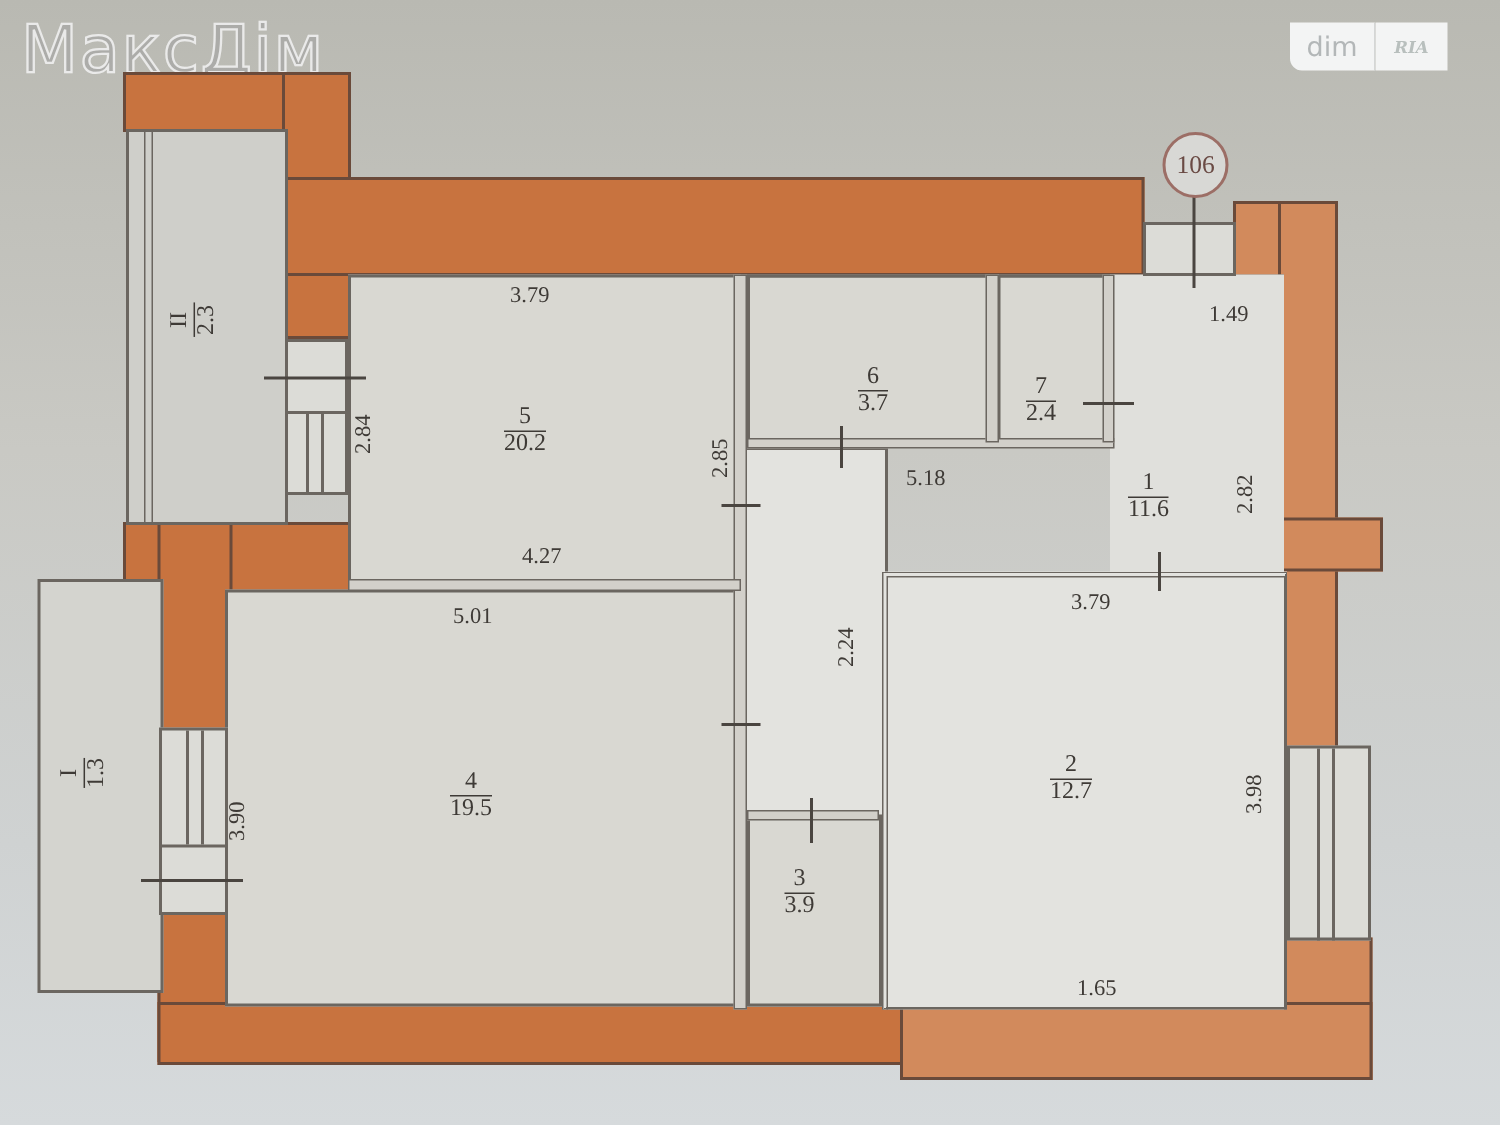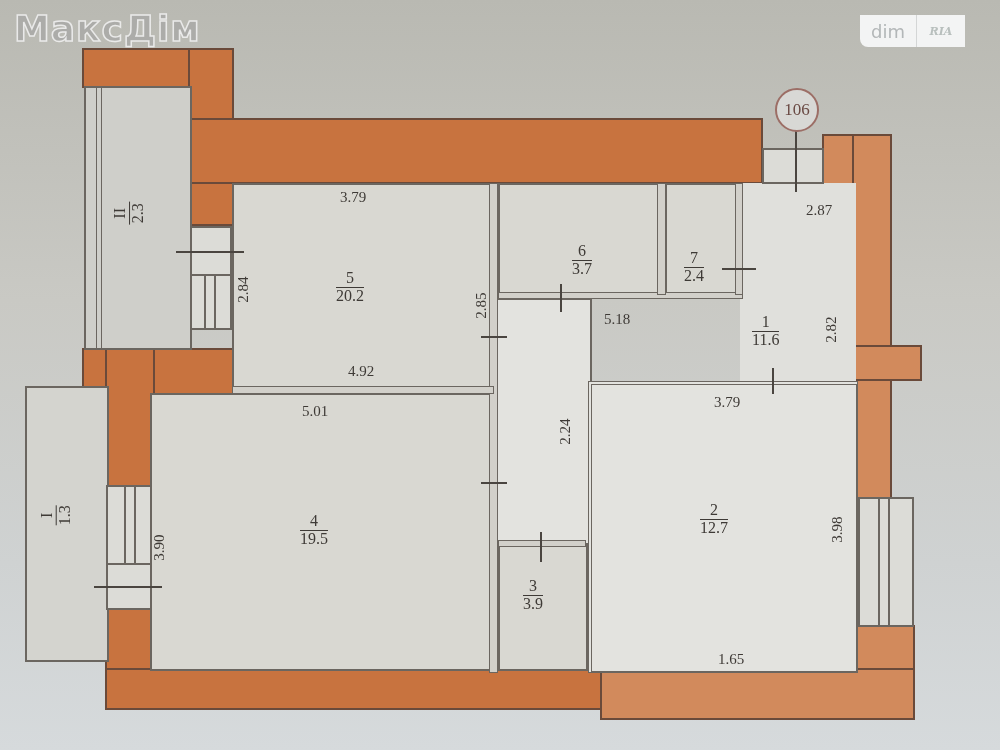--- a/index.html
+++ b/index.html
@@ -14,22 +14,22 @@
   .win{position:absolute;background:#dcdcd7;border:2px solid #6b6660;box-sizing:border-box;}
   .win .pane{position:absolute;background:#6b6660;}
   .part{position:absolute;background:#d2d0ca;border:1.5px solid #6b6660;box-sizing:border-box;}
   .tick{position:absolute;background:#4a4540;}
   .dim{position:absolute;color:#3e3a36;font-size:15px;line-height:1;white-space:nowrap;}
   .dim.v{transform:rotate(-90deg);transform-origin:center center;}
   .label{position:absolute;text-align:center;color:#3e3a36;font-size:16px;line-height:1.05;}
   .label .num{display:block;padding:0 6px;border-bottom:1.5px solid #3e3a36;}
   .label .area{display:block;}
   .label.v{transform:rotate(-90deg);}
-  .watermark{position:absolute;left:14px;top:8px;font-family:"DejaVu Sans",sans-serif;font-size:36px;
-    color:rgba(160,160,160,0.55);-webkit-text-stroke:1.5px rgba(240,240,240,0.9);letter-spacing:1px;font-weight:bold;}
+  .watermark{position:absolute;left:14px;top:8px;font-family:"DejaVu Sans",sans-serif;font-size:44px;
+    color:rgba(160,160,160,0.55);-webkit-text-stroke:1.5px rgba(240,240,240,0.9);letter-spacing:1px;}
   .badge{position:absolute;left:860px;top:15px;width:106px;height:32px;display:flex;}
   .badge .b1{background:#f3f4f4;width:56px;height:32px;border-radius:0 0 0 8px;display:flex;align-items:center;justify-content:center;
      font-family:"DejaVu Sans",sans-serif;font-size:18px;color:#b3b7b8;border-right:1px solid #d4d6d6;}
   .badge .b2{background:#f3f4f4;width:48px;height:32px;display:flex;align-items:center;justify-content:center;
      font-family:"DejaVu Serif",serif;font-size:11px;font-weight:bold;color:#b8bfbd;font-style:italic;}
   .circle{position:absolute;left:775px;top:88px;width:44px;height:44px;border-radius:50%;border:2px solid #9c6e66;box-sizing:border-box;
      display:flex;align-items:center;justify-content:center;font-size:17px;color:#6a4a44;background:#d8d8d5;}
 </style>
 </head>
 <body>
@@ -136,24 +136,24 @@
   <div class="label" style="left:523px;top:578px;">
     <span class="num">3</span>
     <span class="area">3.9</span>
   </div>
   <div class="label" style="left:700px;top:502px;">
     <span class="num">2</span>
     <span class="area">12.7</span>
   </div>
 
   <div class="dim" style="left:340px;top:190px;">3.79</div>
-  <div class="dim" style="left:348px;top:364px;">4.92</div>
+  <div class="dim" style="left:348px;top:364px;">4.27</div>
   <div class="dim v" style="left:230px;top:282px;">2.84</div>
   <div class="dim v" style="left:468px;top:298px;">2.85</div>
-  <div class="dim" style="left:806px;top:203px;">2.87</div>
+  <div class="dim" style="left:806px;top:203px;">1.49</div>
   <div class="dim" style="left:604px;top:312px;">5.18</div>
   <div class="dim v" style="left:818px;top:322px;">2.82</div>
   <div class="dim" style="left:302px;top:404px;">5.01</div>
   <div class="dim v" style="left:146px;top:540px;">3.90</div>
   <div class="dim v" style="left:552px;top:424px;">2.24</div>
   <div class="dim" style="left:714px;top:395px;">3.79</div>
   <div class="dim v" style="left:824px;top:522px;">3.98</div>
   <div class="dim" style="left:718px;top:652px;">1.65</div>
 </div>
 

